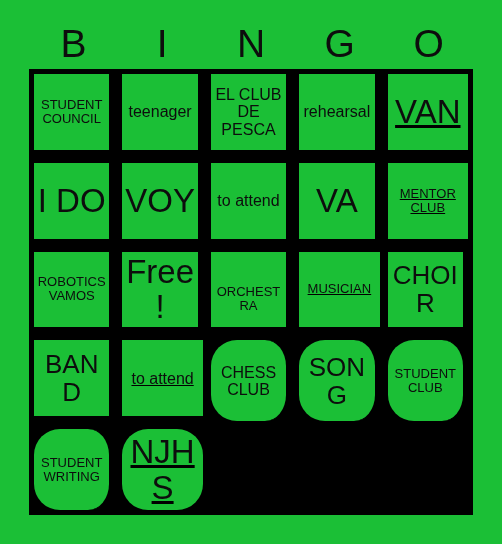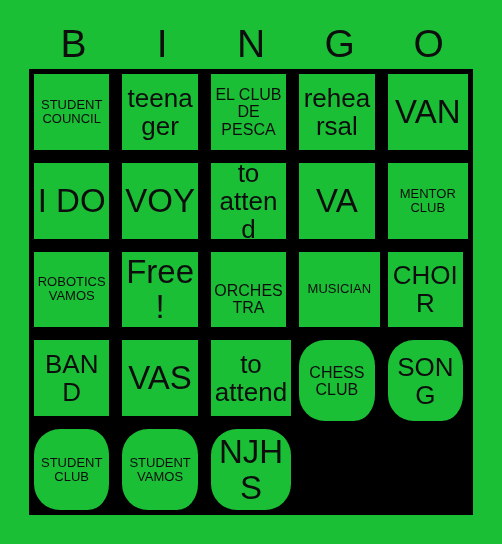--- a/index.html
+++ b/index.html
@@ -58,35 +58,35 @@
     border-right: 5px solid #000000;
     border-bottom: 5px solid #000000;
     box-sizing: border-box;
     display: flex;
     align-items: center;
     justify-content: center;
     text-align: center;
     overflow: hidden;
     padding: 1px 2px;
   }
-  .bingo-cell.last-col { border-right: 0; }
+  .bingo-cell.last-col { border-right: 0; text-decoration: underline; }
   .bingo-cell.last-row { border-bottom: 0; border-radius: 26px; }
   .cell-text {
     color: #0d0d0d;
     line-height: 1.08;
     display: block;
     width: 100%;
     word-wrap: break-word;
   }
   .size-xl   { font-size: 33px; }
   .size-lg   { font-size: 26px; }
-  .size-md   { font-size: 26px; }
+  .size-md   { font-size: 16px; }
   .size-sm   { font-size: 16px; }
   .size-xs   { font-size: 13px; }
-  .size-xxs  { font-size: 16px; margin-top: 20px; }
+  .size-xxs  { font-size: 13px; margin-top: 20px; }
 </style>
 </head>
 <body>
 
 <div id="bingo-card">
 
   <div id="bingo-header">
     <div class="header-letter">B</div>
     <div class="header-letter">I</div>
     <div class="header-letter">N</div>
@@ -140,37 +140,34 @@
     <div class="bingo-cell last-col">
         <span class="cell-text size-xs">MUSICIAN</span>
       </div>
 
     <div class="bingo-cell">
         <span class="cell-text size-lg">CHOIR</span>
       </div>
     <div class="bingo-cell">
         <span class="cell-text size-lg">BAND</span>
       </div>
-    <div class="bingo-cell">
-        <span class="cell-text size-xl">VAS</span>
-      </div>
     <div class="bingo-cell last-col">
         <span class="cell-text size-md">to attend</span>
       </div>
 
     <div class="bingo-cell last-row">
         <span class="cell-text size-sm">CHESS CLUB</span>
       </div>
     <div class="bingo-cell last-row">
         <span class="cell-text size-lg">SONG</span>
       </div>
     <div class="bingo-cell last-row">
         <span class="cell-text size-xs">STUDENT CLUB</span>
       </div>
     <div class="bingo-cell last-row">
-        <span class="cell-text size-xs">STUDENT VAMOS</span>
+        <span class="cell-text size-xs">STUDENT WRITING</span>
       </div>
     <div class="bingo-cell last-row last-col">
         <span class="cell-text size-xl">NJHS</span>
       </div>
 
   </div>
 </div>
 
 </body></html>

